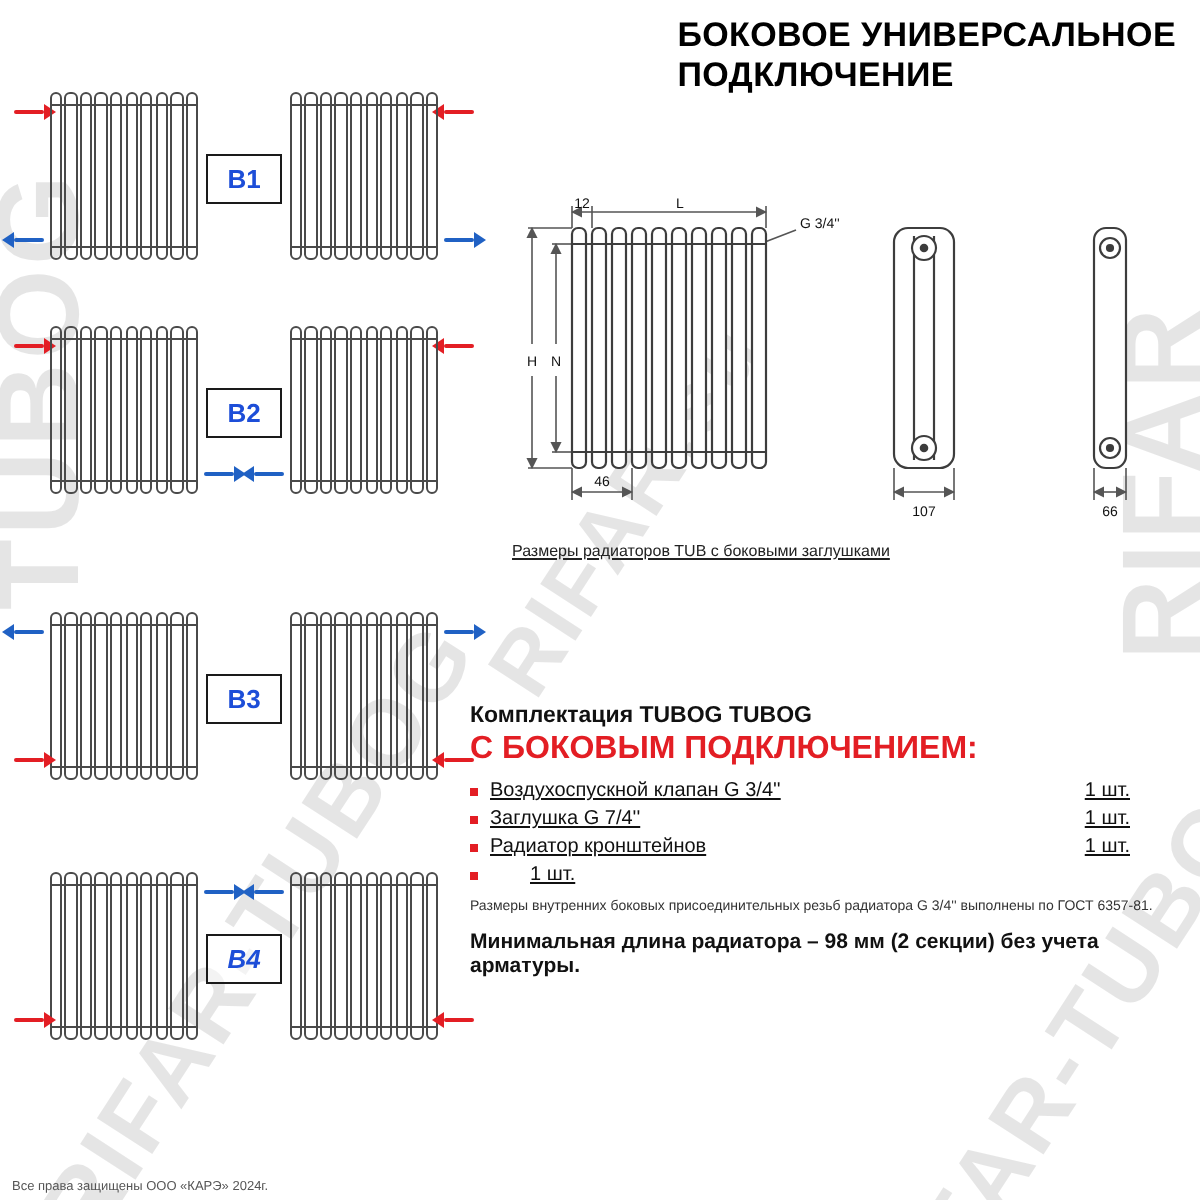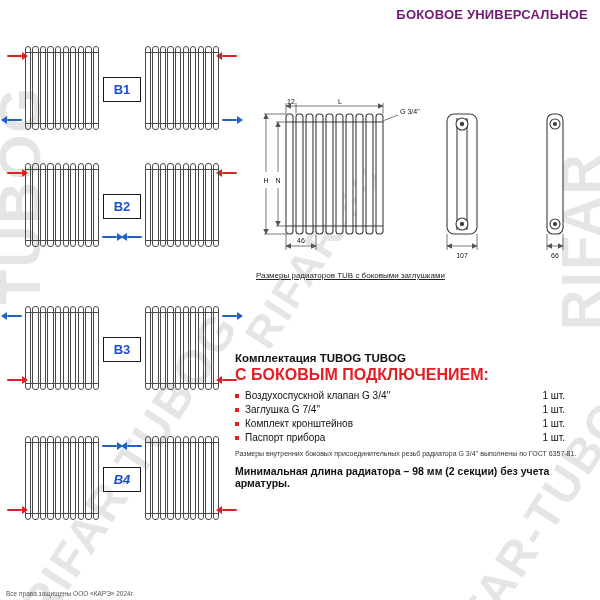--- a/index.html
+++ b/index.html
@@ -11,22 +11,22 @@
       white-space:nowrap;transform-origin:0 0;letter-spacing:2px;}
   .wm1{left:-14px;top:305px;font-size:58px;transform:rotate(-90deg);}
   .wm2{left:10px;top:600px;font-size:48px;transform:rotate(-57deg);}
   .wm3{left:235px;top:330px;font-size:44px;transform:rotate(-57deg);}
   .wm4{left:548px;top:330px;font-size:56px;transform:rotate(-90deg);}
   .wm5{left:420px;top:655px;font-size:48px;transform:rotate(-57deg);}
 
   .layer{position:absolute;z-index:1;}
 
   
-  .page-title{top:8px;right:12px;text-align:left;font-size:13px;font-weight:700;
-              line-height:1.15;color:#701a75;letter-spacing:0.2px;}
+  .page-title{top:8px;right:12px;text-align:left;font-size:17px;font-weight:700;
+              line-height:1.15;color:#000000;letter-spacing:0.2px;}
 
   
   .scheme-row{position:absolute;left:6px;width:232px;height:86px;z-index:1;}
   .rad-unit{position:absolute;top:0;width:76px;height:84px;}
   .u-left{left:18px;} .u-right{left:138px;}
   .radiator{position:relative;display:flex;width:76px;height:84px;}
   .radiator i{flex:1;margin:0 0.7px;border:1.2px solid #4a4a4a;border-radius:3px;background:transparent;}
   .radiator::before,.radiator::after{content:"";position:absolute;left:1px;right:1px;height:0;
        border-top:1.6px solid #4a4a4a;}
   .radiator::before{top:6px;} .radiator::after{bottom:6px;}
@@ -48,21 +48,21 @@
 
   
   .tech{left:252px;top:96px;width:345px;height:172px;}
   .tech text{font-family:"Liberation Sans",sans-serif;}
   .drawing-caption{left:256px;top:271px;width:330px;font-size:8px;color:#222;text-decoration:underline;}
 
   
   .text-col{left:235px;top:352px;width:352px;color:#111;}
   .equip-title{font-size:11.5px;font-weight:700;margin:0 0 2px 0;}
   .equip-subtitle{font-size:16px;font-weight:700;color:var(--accent_red,#e31e24);margin:0 0 6px 0;}
-  .equip-list{padding-right:22px;}
+  .equip-list{padding-right:22px;text-decoration:underline;}
   .equip-row{display:flex;align-items:center;margin:3px 0;font-size:10px;}
   .bullet{width:4px;height:4px;flex:none;background:var(--accent_red,#e31e24);margin-right:6px;}
   .equip-name{flex:1;}
   .equip-qty{margin-left:20px;white-space:nowrap;}
   .equip-note{font-size:7px;color:#333;margin-top:7px;}
 
   .desc{margin-top:13px;font-size:10.5px;line-height:1.45;text-align:justify;}
   .desc p{margin:0 0 6px 0;}
   .min-length{margin-top:8px;font-size:10.5px;font-weight:700;}
 
@@ -74,20 +74,21 @@
 <div id="page">
 
   <span class="wm wm1">TUBOG</span>
   <span class="wm wm2">RIFAR-TUBOG</span>
   <span class="wm wm3">RIFAR.su</span>
   <span class="wm wm4">RIFAR</span>
   <span class="wm wm5">RIFAR-TUBOG</span>
 
   <div class="layer page-title">
     <div>БОКОВОЕ УНИВЕРСАЛЬНОЕ</div>
+    <div>ПОДКЛЮЧЕНИЕ</div>
   </div>
 
   <div class="scheme-row row1">
     <div class="rad-unit u-left">
       <span class="arrow red dir-right pos-tl"></span>
       <div class="radiator">
           <i></i>
           <i></i>
           <i></i>
           <i></i>
@@ -310,26 +311,25 @@
         <span class="equip-name">Воздухоспускной клапан G 3/4''</span>
         <span class="equip-qty">1 шт.</span>
       </div>
       <div class="equip-row">
         <span class="bullet"></span>
         <span class="equip-name">Заглушка G 7/4''</span>
         <span class="equip-qty">1 шт.</span>
       </div>
       <div class="equip-row">
         <span class="bullet"></span>
-        <span class="equip-name">Комплект кронштейнов</span>
+        <span class="equip-name">Радиатор кронштейнов</span>
         <span class="equip-qty">1 шт.</span>
       </div>
       <div class="equip-row">
         <span class="bullet"></span>
-        <span class="equip-name">Паспорт прибора</span>
         <span class="equip-qty">1 шт.</span>
       </div>
     </div>
     <div class="equip-note">Размеры внутренних боковых присоединительных резьб радиатора G 3/4'' выполнены по ГОСТ 6357-81.</div>
 
     <div class="min-length">Минимальная длина радиатора – 98 мм (2 секции) без учета арматуры.</div>
   </div>
 
   <div class="layer page-footer">Все права защищены ООО «КАРЭ» 2024г.</div>
 

